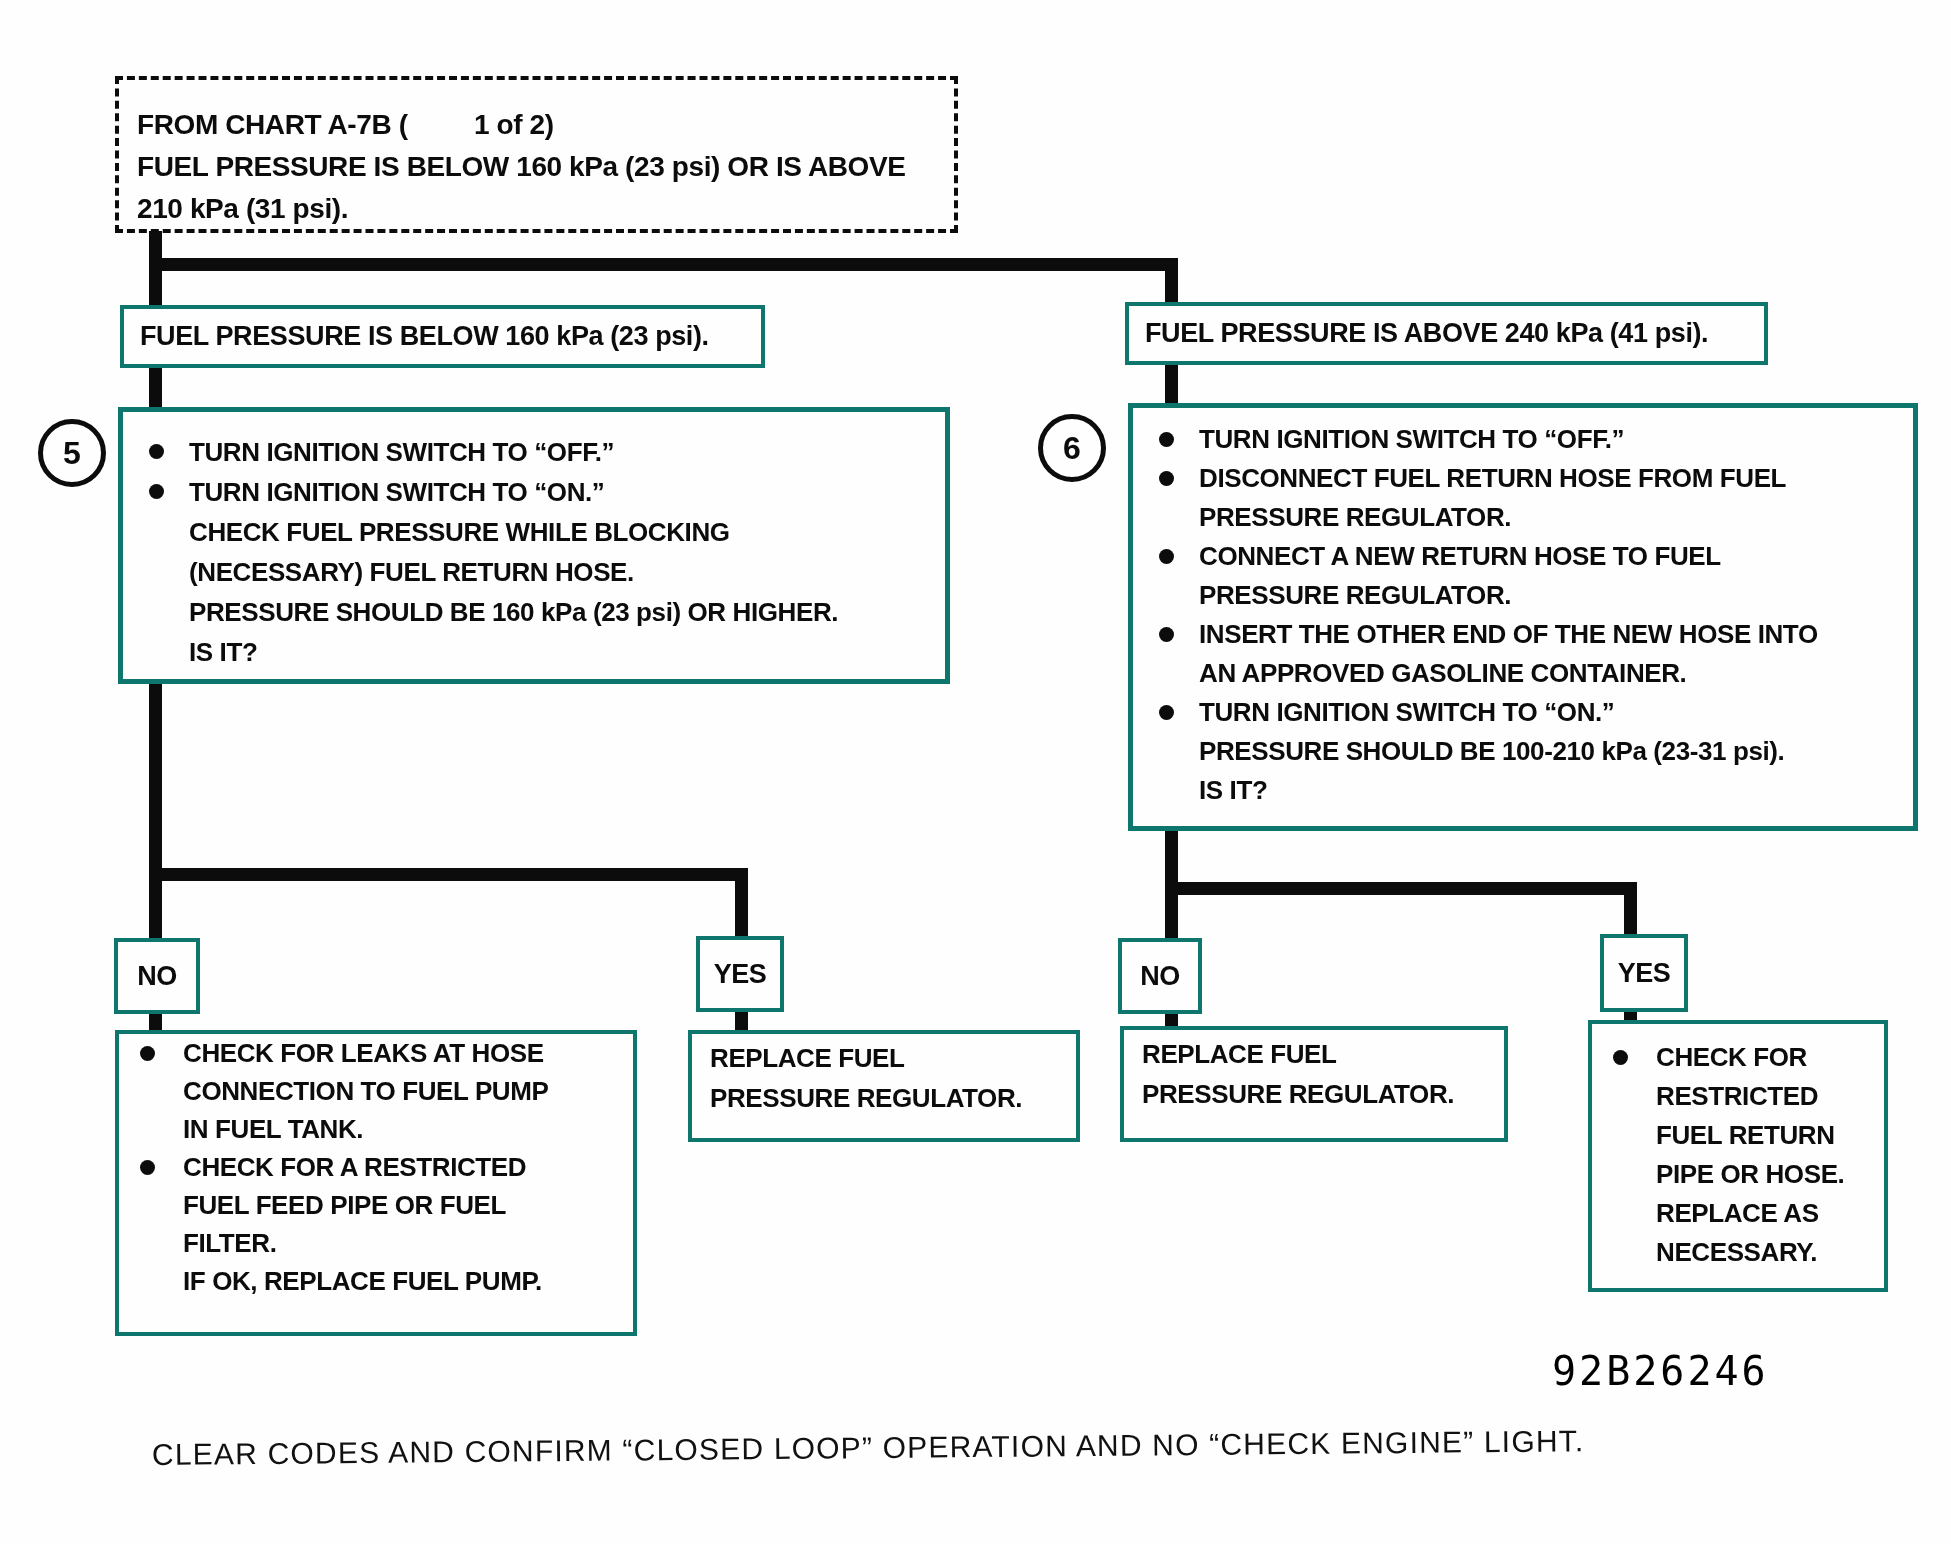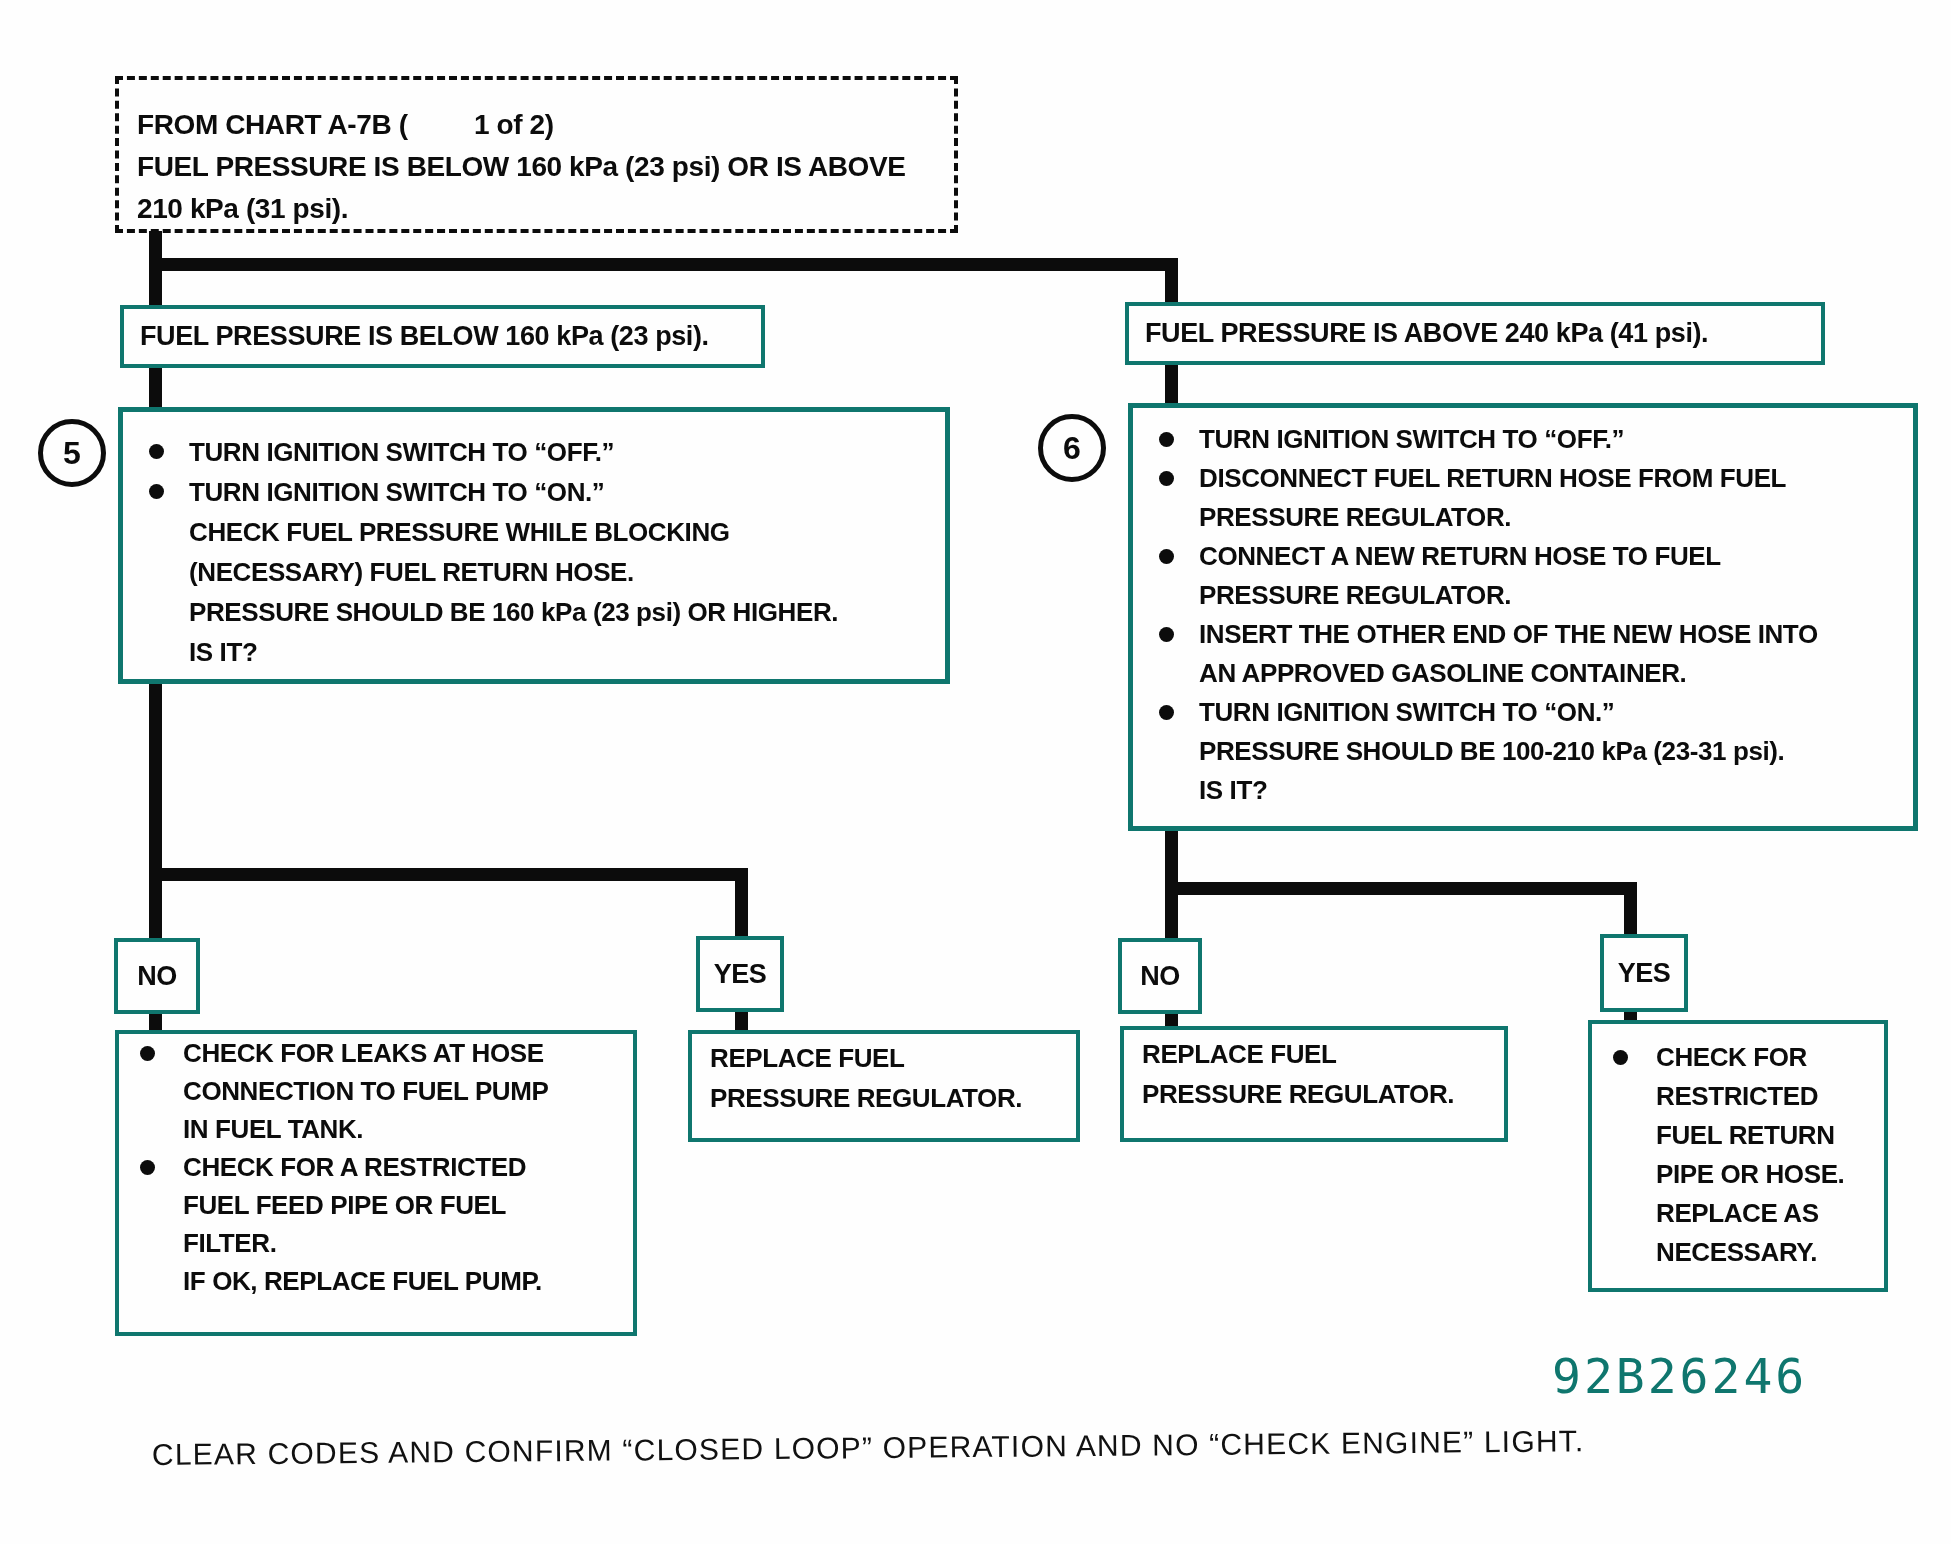--- a/index.html
+++ b/index.html
@@ -21,22 +21,22 @@
         letter-spacing:-0.4px;white-space:nowrap;padding-left:66px;}
   .b6 .srow{height:39px;line-height:39px;}
   .outrows{padding-top:0;}
   .outrows .srow{height:38px;line-height:38px;padding-left:64px;}
   .ryes .srow{height:39px;line-height:39px;padding-left:64px;}
   .dot{position:absolute;left:26px;top:12px;width:15px;height:15px;border-radius:50%;background:#0c0c0c;}
   .outrows .dot,.ryes .dot{left:21px;}
   .tag{display:flex;align-items:center;justify-content:center;font-size:27px;font-weight:bold;letter-spacing:-0.5px;}
   .smallout{padding:4px 0 0 18px;}
   .smallout .srow{height:40px;line-height:40px;padding-left:0;}
-  .stamp{position:absolute;font-family:"DejaVu Sans Mono",monospace;font-size:48px;
-        letter-spacing:3px;font-weight:normal;color:#0f766e;white-space:nowrap;}
+  .stamp{position:absolute;font-family:"DejaVu Sans Mono",monospace;font-size:40px;
+        letter-spacing:3px;font-weight:normal;color:#000000;white-space:nowrap;}
   .footer{position:absolute;font-size:30px;letter-spacing:1.2px;color:#111;white-space:nowrap;
         transform:rotate(-0.55deg);transform-origin:left center;}
 </style>
 </head>
 <body>
 
 <div class="page">
 
   <div class="box dashed rootbox" style="left:115px;top:76px;width:843px;height:157px;">
     <div class="rootline">FROM CHART A-7B (         1 of 2)</div>
@@ -44,21 +44,21 @@
     <div class="rootline">210 kPa (31 psi).</div>
   </div>
 
   <div class="line" style="left:149px;top:231px;width:13px;height:77px;"></div>
   <div class="line" style="left:149px;top:258px;width:1029px;height:13px;"></div>
   <div class="line" style="left:1165px;top:258px;width:13px;height:47px;"></div>
 
   <div class="box cond" style="left:120px;top:305px;width:645px;height:63px;">
     <span>FUEL PRESSURE IS BELOW 160 kPa (23 psi).</span>
   </div>
-  <div class="box cond" style="left:1125px;top:302px;width:700px;height:63px;">
+  <div class="box cond" style="left:1125px;top:302px;width:643px;height:63px;">
     <span>FUEL PRESSURE IS ABOVE 240 kPa (41 psi).</span>
   </div>
 
   <div class="line" style="left:149px;top:368px;width:13px;height:39px;"></div>
   <div class="line" style="left:1165px;top:365px;width:13px;height:39px;"></div>
 
   <div class="numcircle" style="left:38px;top:419px;">
     <span>5</span>
   </div>
   <div class="numcircle" style="left:1038px;top:414px;">

